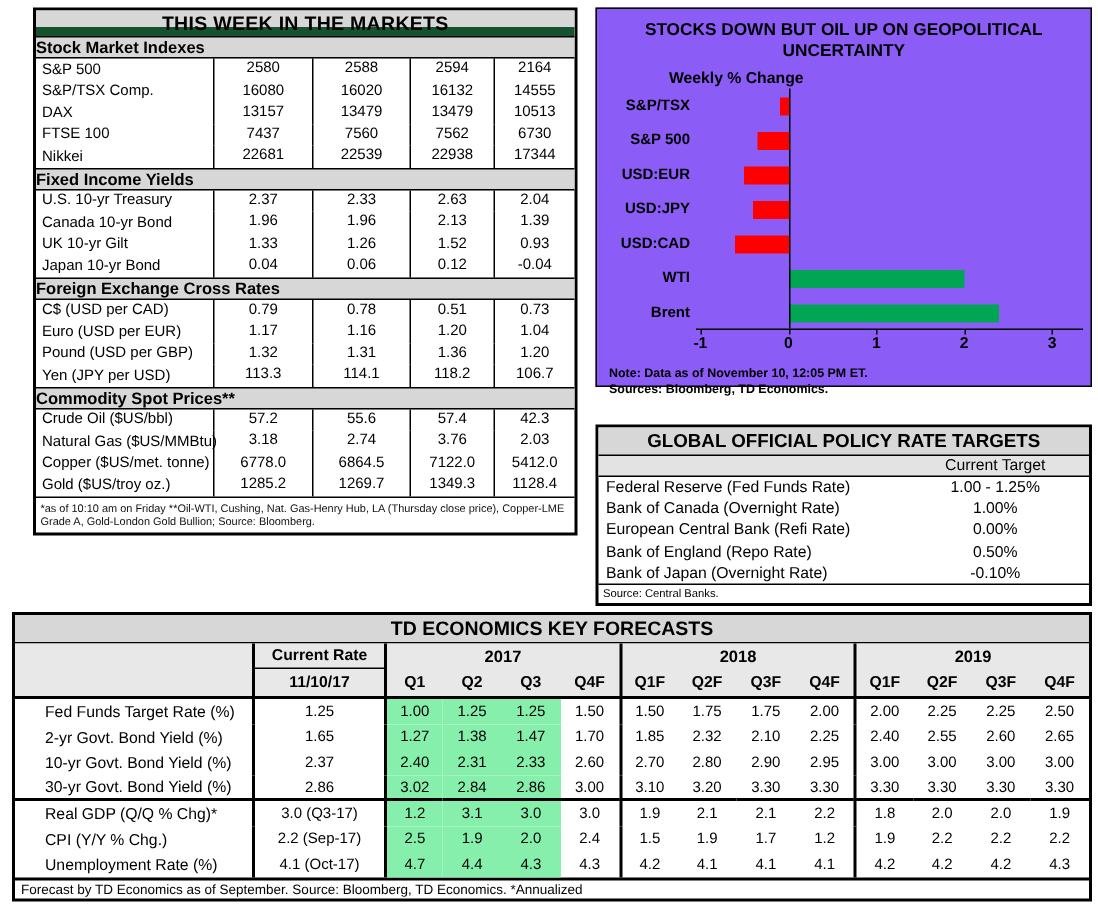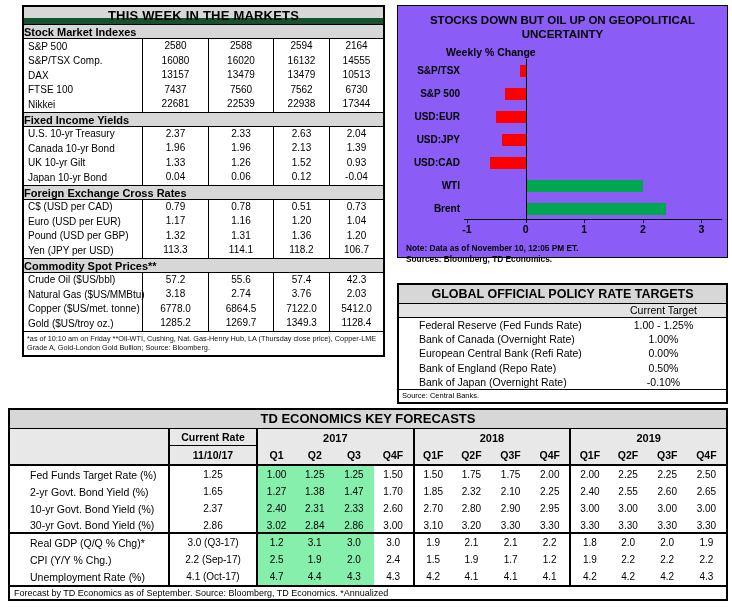--- a/index.html
+++ b/index.html
@@ -31,21 +31,21 @@
   .c-tickmark { position:absolute; top:0; width:1px; height:3px; background:#000; }
   .c-ticklab { position:absolute; top:3px; transform:translateX(-50%); font-weight:bold; font-size:10.5px; }
   .c-note { margin-top:6px; font-size:8.3px; font-weight:bold; line-height:1.35; }
 
   
   .policy { position:absolute; left:397px; top:283px; width:331px; border:2px solid #000; background:#fff; }
   .p-title { background:#d7d7d7; border-bottom:1px solid #000; font-weight:bold; font-size:12.5px; text-align:center; height:19px; line-height:18px; }
   .p-subhead { background:#e3e3e3; border-bottom:1px solid #000; font-size:10.5px; height:14px; line-height:13px; display:flex; }
   .p-subhead .p-val { font-weight:normal; }
   .p-row { display:flex; height:14.2px; align-items:center; }
-  .p-lab { flex:1; font-size:10.5px; padding-left:20px; white-space:nowrap; }
+  .p-lab { flex:1; font-size:10.5px; padding-left:5px; white-space:nowrap; }
   .p-val { width:125px; text-align:center; font-size:10.5px; }
   .p-src { border-top:1px solid #000; font-size:7.5px; font-weight:normal; padding:1px 3px 2px 3px; }
 
   
   .fc { position:absolute; left:8px; top:408px; width:720px; border:2px solid #000; background:#fff; }
   .fc-title { background:#d7d7d7; border-bottom:1px solid #000; font-weight:bold; font-size:13px; text-align:center; height:19px; line-height:18px; }
   .fc-cols { grid-template-columns:158px 88px repeat(12, 1fr); }
   .fc-head { display:grid; background:#e8e8e8; border-bottom:2px solid #000; }
   .fc-head > div { display:flex; align-items:center; justify-content:center; font-weight:bold; }
   .fc-h-year { font-size:11px; height:17px; }

